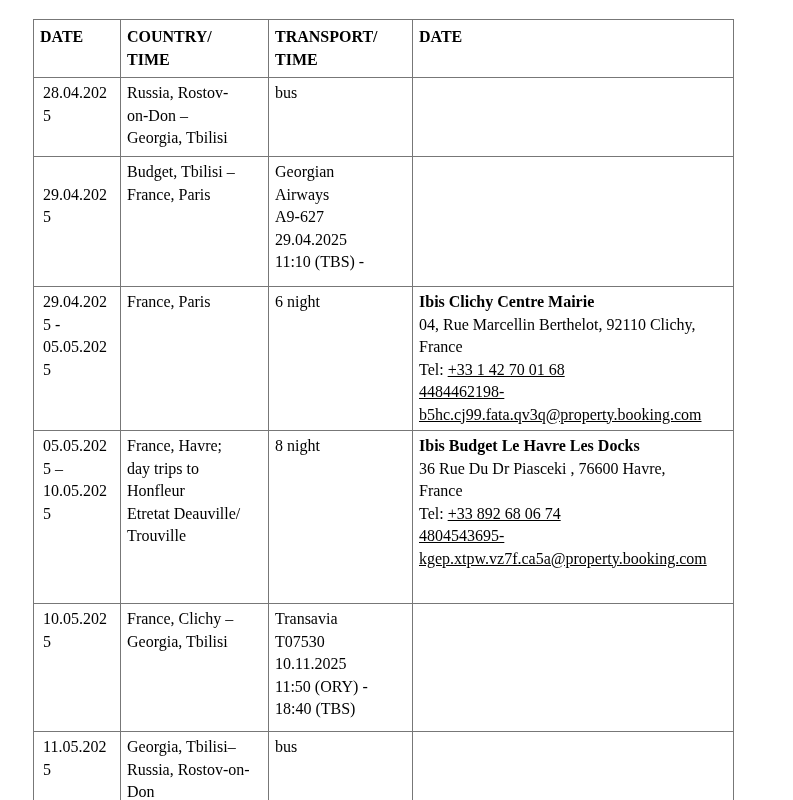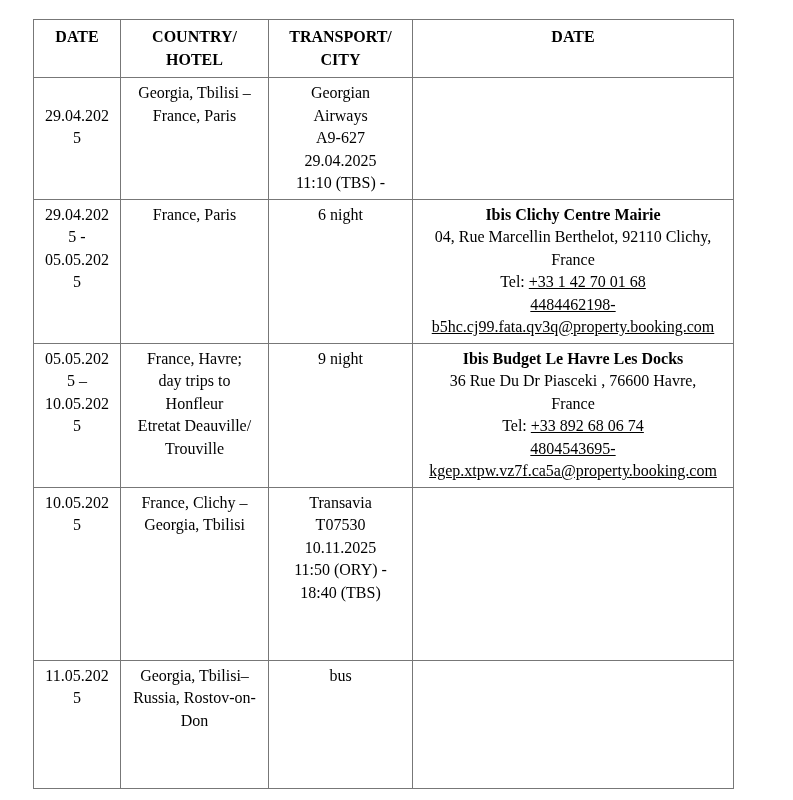--- a/index.html
+++ b/index.html
@@ -20,21 +20,21 @@
   }
   col.c1{width:87px}
   col.c2{width:148px}
   col.c3{width:144px}
   col.c4{width:321px}
   th,td{
     border:1px solid var(--border);
     vertical-align:top;
     font-size:16px;line-height:22.5px;
     padding:4px 6px;
-    text-align:center;
+    text-align:left;
     white-space:pre-line;
     overflow-wrap:break-word;
     word-wrap:break-word;
   }
   thead tr{height:58px}
   th{font-weight:bold;padding-top:6px}
   tbody tr:nth-child(1){height:79px}
   tbody tr:nth-child(2){height:130px}
   tbody tr:nth-child(3){height:117px}
   tbody tr:nth-child(4){height:173px}
@@ -53,31 +53,39 @@
   <colgroup>
     <col class="c1">
       <col class="c2">
       <col class="c3">
       <col class="c4">
   </colgroup>
   <thead>
     <tr>
       <th>DATE</th>
       <th>COUNTRY/
-HOTEL</th>
+TIME</th>
       <th>TRANSPORT/
-CITY</th>
+TIME</th>
       <th>DATE</th>
     </tr>
   </thead>
   <tbody>
       <tr>
+        <td class="c-date">28.04.2025</td>
+        <td class="c-country align-left">Russia, Rostov-
+on-Don –
+Georgia, Tbilisi</td>
+        <td class="c-transport">bus</td>
+        <td class="c-hotel"></td>
+      </tr>
+      <tr>
         <td class="c-date">
 29.04.2025</td>
-        <td class="c-country">Georgia, Tbilisi –
+        <td class="c-country">Budget, Tbilisi –
 France, Paris</td>
         <td class="c-transport">Georgian
 Airways
 A9-627
 29.04.2025
 11:10 (TBS) -</td>
         <td class="c-hotel"></td>
       </tr>
       <tr>
         <td class="c-date">29.04.2025 - 05.05.2025</td>
@@ -86,21 +94,21 @@
         <td class="c-hotel"><div class="h-name">Ibis Clichy Centre Mairie</div><div class="h-address">04, Rue Marcellin Berthelot, 92110 Clichy,
 France</div><div class="h-tel"><span>Tel: </span><span class="h-link">+33 1 42 70 01 68</span></div><div class="h-email"><span class="h-link">4484462198-b5hc.cj99.fata.qv3q@property.booking.com</span></div></td>
       </tr>
       <tr>
         <td class="c-date">05.05.2025 – 10.05.2025</td>
         <td class="c-country">France, Havre;
 day trips to
 Honfleur
 Etretat Deauville/
 Trouville</td>
-        <td class="c-transport">9 night</td>
+        <td class="c-transport">8 night</td>
         <td class="c-hotel"><div class="h-name">Ibis Budget Le Havre Les Docks</div><div class="h-address">36 Rue Du Dr Piasceki , 76600 Havre,
 France</div><div class="h-tel"><span>Tel: </span><span class="h-link">+33 892 68 06 74</span></div><div class="h-email"><span class="h-link">4804543695-kgep.xtpw.vz7f.ca5a@property.booking.com</span></div></td>
       </tr>
       <tr>
         <td class="c-date">10.05.2025</td>
         <td class="c-country">France, Clichy –
 Georgia, Tbilisi</td>
         <td class="c-transport">Transavia
 T07530
 10.11.2025

